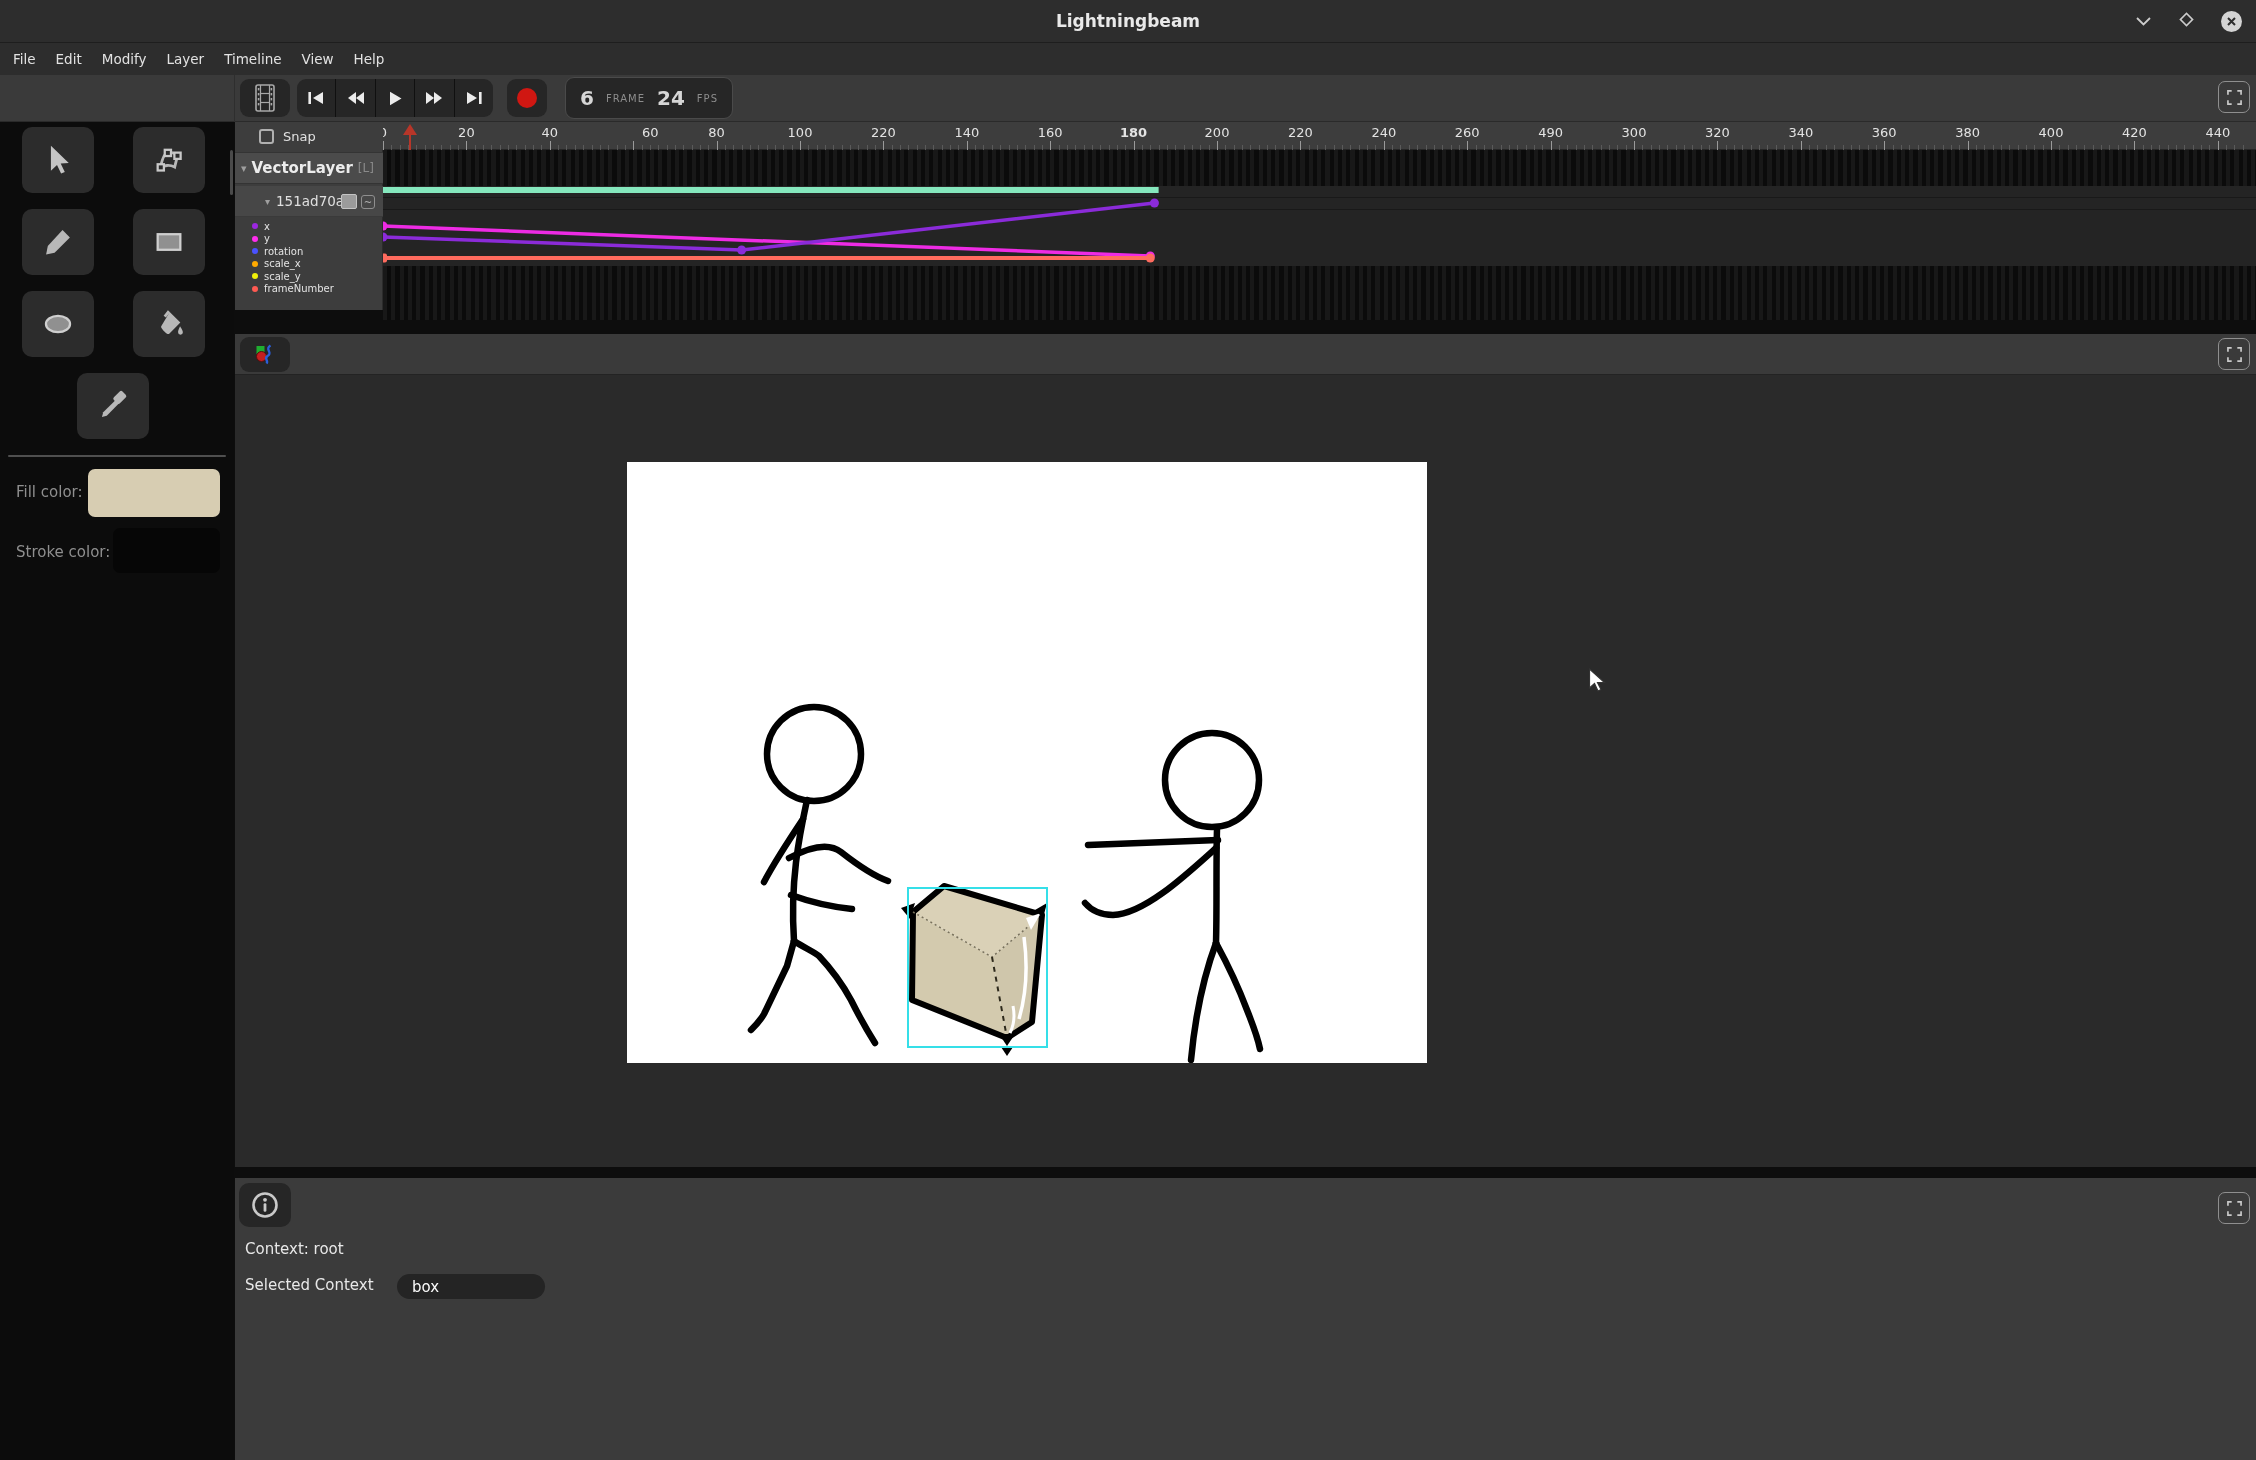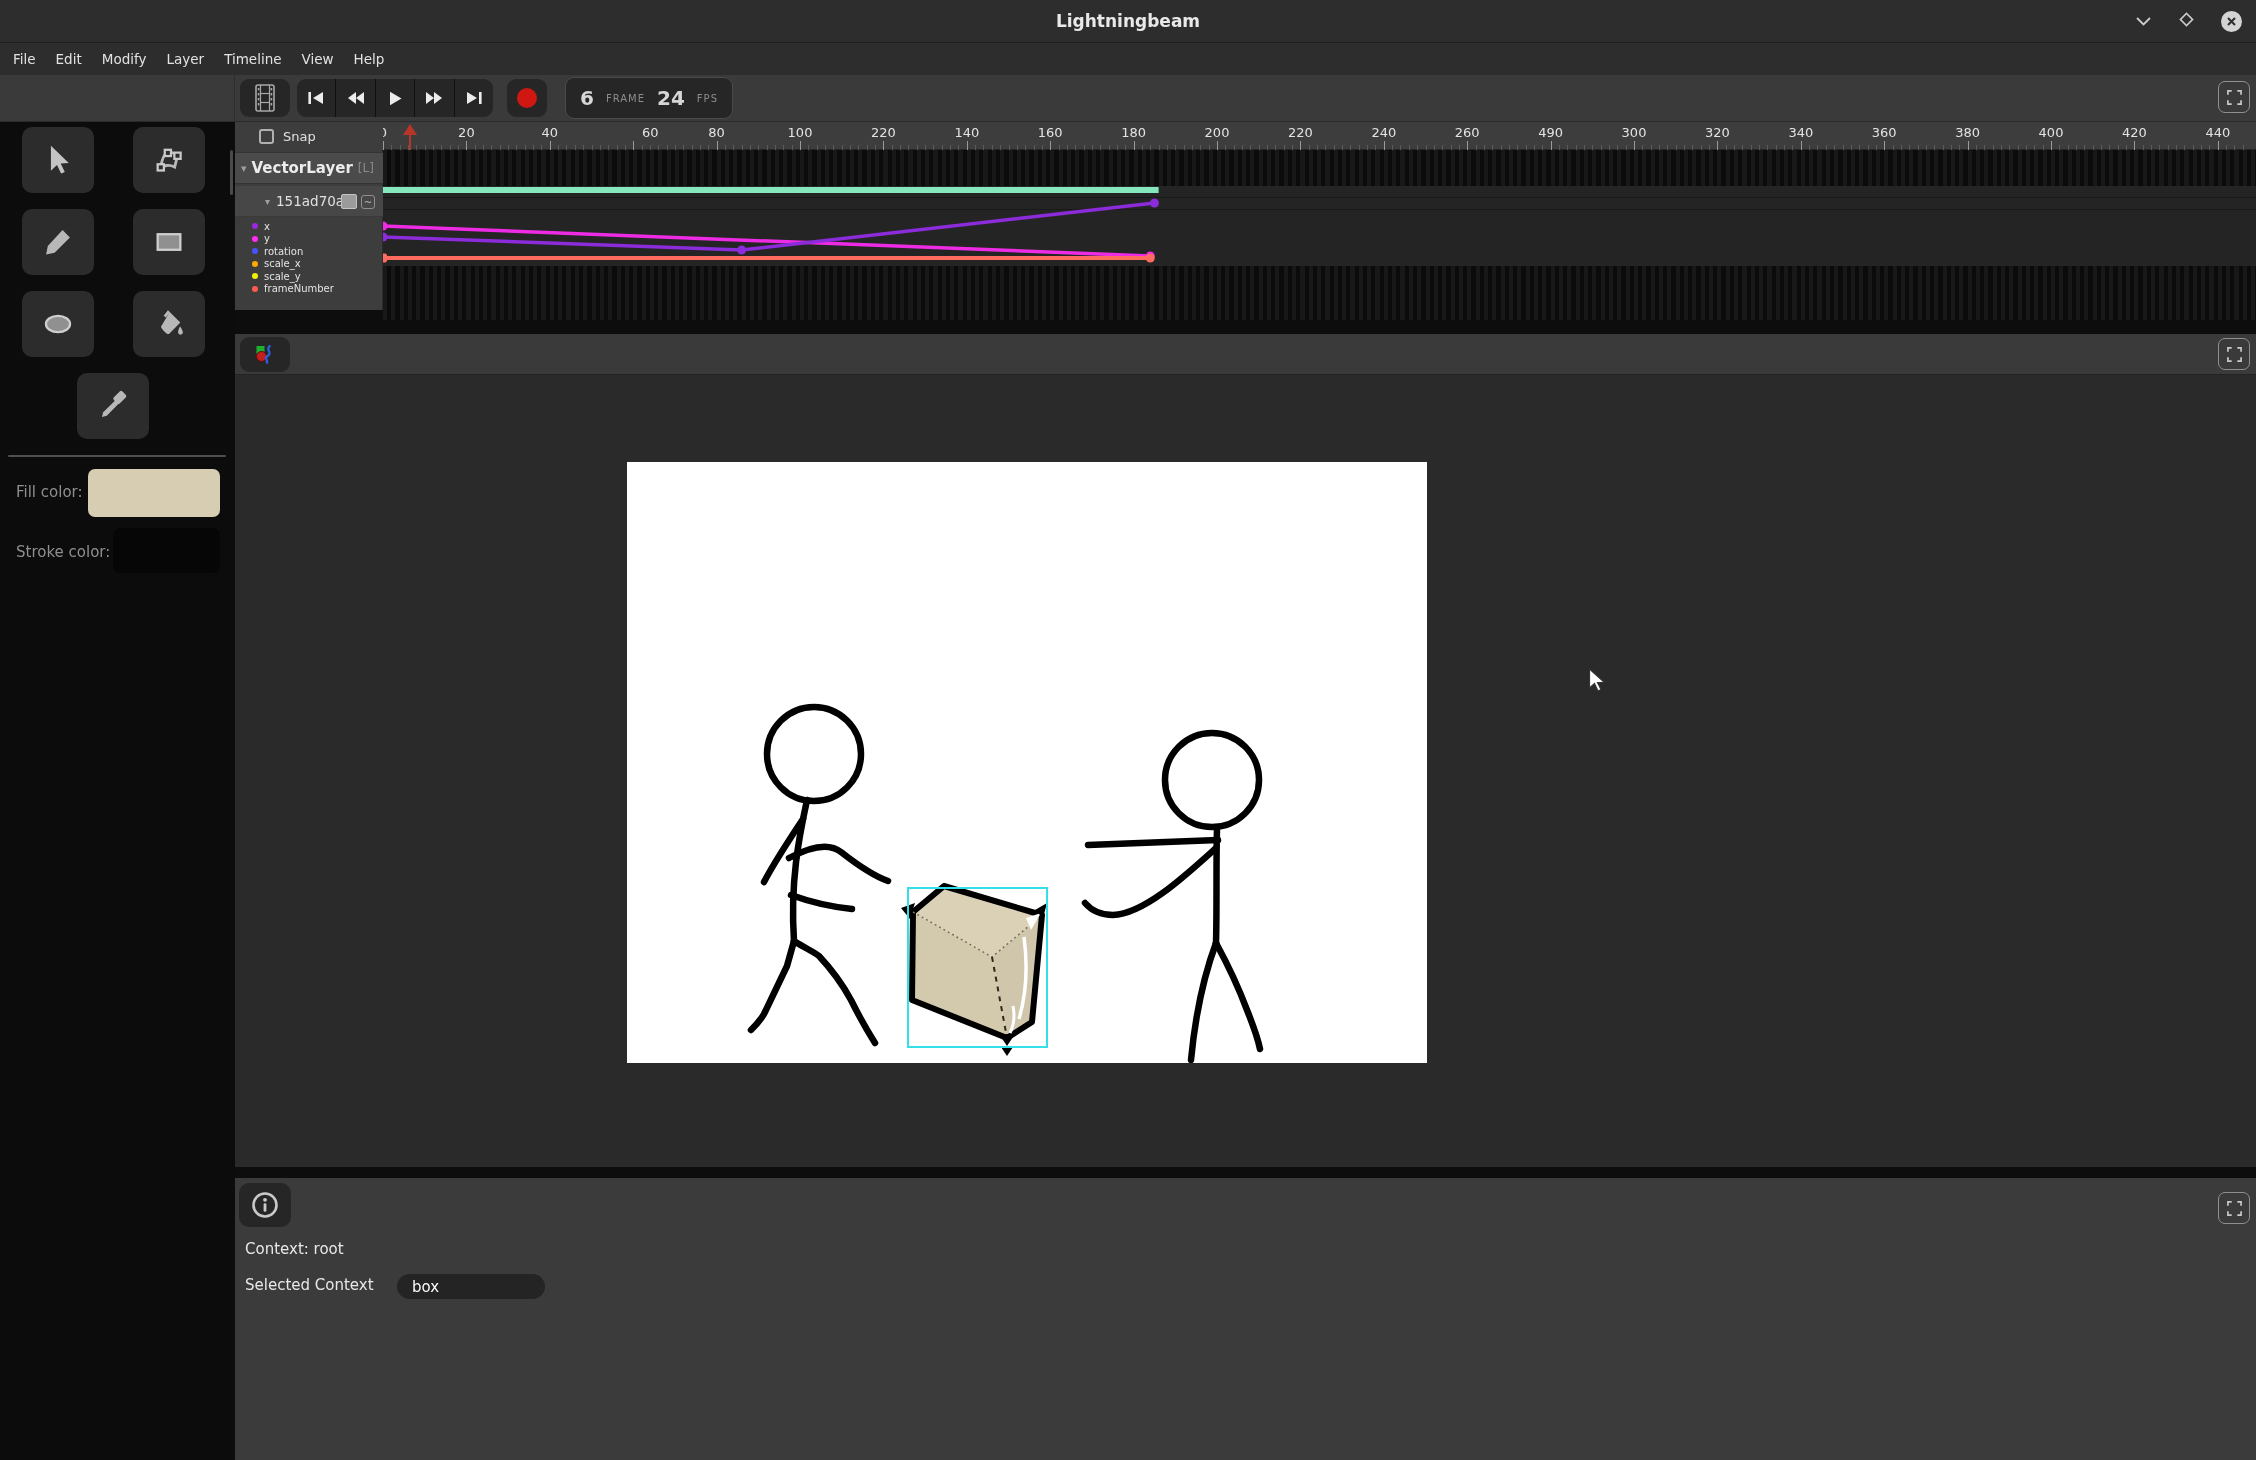--- a/index.html
+++ b/index.html
@@ -349,21 +349,21 @@
       <div class="r-major" style="left: 815.2px;"></div>
       <div class="r-minor" style="left: 823.54px;"></div>
       <div class="r-minor" style="left: 831.88px;"></div>
       <div class="r-minor" style="left: 840.22px;"></div>
       <div class="r-minor" style="left: 848.56px;"></div>
       <div class="r-minor" style="left: 856.9px;"></div>
       <div class="r-minor" style="left: 865.24px;"></div>
       <div class="r-minor" style="left: 873.58px;"></div>
       <div class="r-minor" style="left: 881.92px;"></div>
       <div class="r-minor" style="left: 890.26px;"></div>
-      <div class="r-label" style="left: 898.6px;">180</div>
+      <div class="r-label" style="left: 898.6px; font-weight: bold;">180</div>
       <div class="r-major" style="left: 898.6px;"></div>
       <div class="r-minor" style="left: 906.94px;"></div>
       <div class="r-minor" style="left: 915.28px;"></div>
       <div class="r-minor" style="left: 923.62px;"></div>
       <div class="r-minor" style="left: 931.96px;"></div>
       <div class="r-minor" style="left: 940.3px;"></div>
       <div class="r-minor" style="left: 948.64px;"></div>
       <div class="r-minor" style="left: 956.98px;"></div>
       <div class="r-minor" style="left: 965.32px;"></div>
       <div class="r-minor" style="left: 973.66px;"></div>

